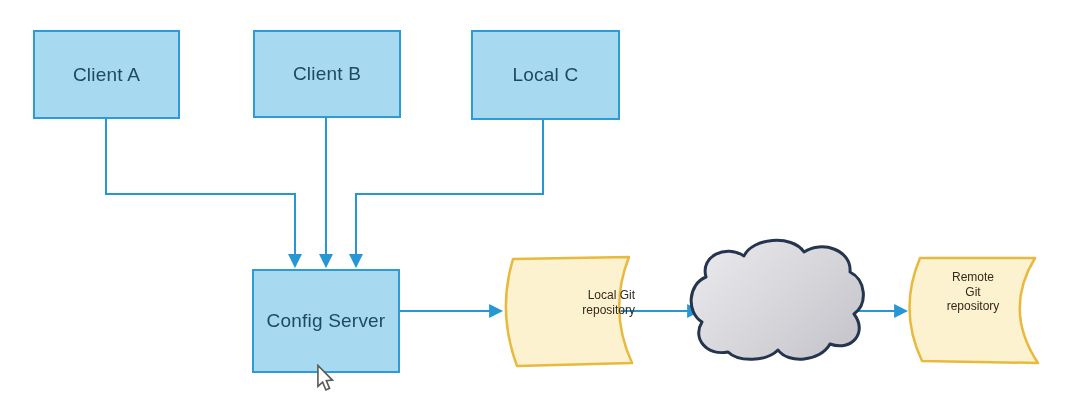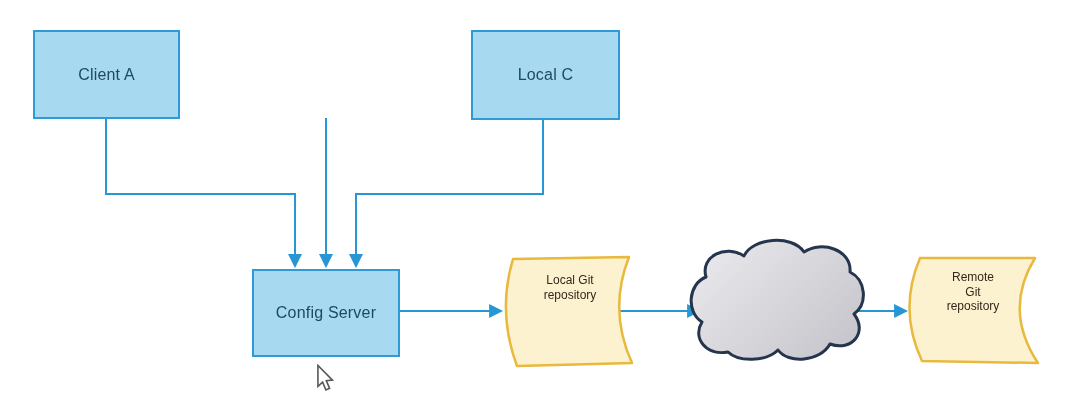--- a/index.html
+++ b/index.html
@@ -10,37 +10,37 @@
     font-family:"Liberation Sans","DejaVu Sans",sans-serif;
     overflow:hidden;
   }
   #wires{position:absolute;left:0;top:0;width:1069px;height:410px;}
   .node{
     position:absolute;
     background:var(--node-fill,#a7d9f1);
     border:2px solid var(--node-border,#2e9bd6);
     display:flex;align-items:center;justify-content:center;
     color:var(--node-text,#1d4a61);
-    font-size:16px;
+    font-size:19px;
     box-sizing:border-box;
     letter-spacing:0.2px;
   }
   .doc-label{
     position:absolute;
     color:var(--doc-text,#33291a);
     font-size:12px;
     line-height:1.22;
     text-align:center;
     white-space:pre-line;
   }
   #client-a{left:33px;top:30px;width:147px;height:89px;}
   #client-b{left:253px;top:30px;width:148px;height:88px;}
   #client-c{left:471px;top:30px;width:149px;height:90px;}
-  #config-server{left:252px;top:269px;width:148px;height:88px;}
-  #local-git-label{left:505px;top:273px;width:130px;}
+  #config-server{left:252px;top:269px;width:148px;height:104px;}
+  #local-git-label{left:505px;top:288px;width:130px;text-align:right;}
   #remote-git-label{left:908px;top:270px;width:130px;}
   #mouse-cursor{position:absolute;left:316px;top:364px;}
 </style>
 </head>
 <body>
 
 <div id="stage">
 
   <svg id="wires" width="1069" height="410" viewBox="0 0 1069 410" xmlns="http://www.w3.org/2000/svg">
     <defs>
@@ -74,20 +74,23 @@
              C822 240 852 250 850 272
              C866 280 868 304 854 314
              C868 332 852 352 830 344
              C820 362 788 364 778 350
              C766 362 738 362 728 352 Z" fill="url(#cloudGrad)" style="stroke:var(--cloud-border,#25354e)" stroke-width="3" stroke-linejoin="round"></path>
   </svg>
 
   <div class="node" id="client-a">
     <span>Client A</span>
   </div>
+  <div class="node" id="client-b">
+    <span>Client B</span>
+  </div>
   <div class="node" id="client-c">
     <span>Local C</span>
   </div>
   <div class="node" id="config-server">
     <span>Config Server</span>
   </div>
 
   <div class="doc-label" id="local-git-label">Local Git
 repository</div>
   <div class="doc-label" id="remote-git-label">Remote

